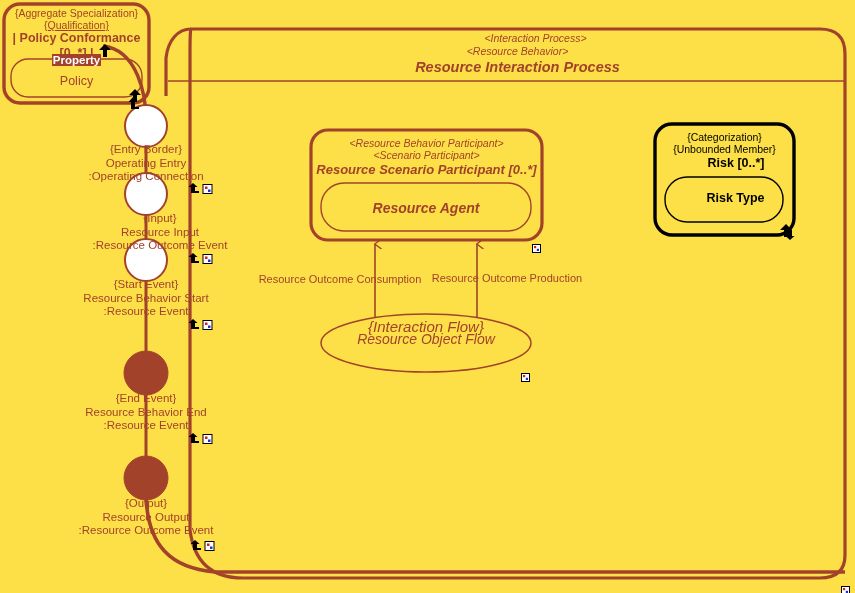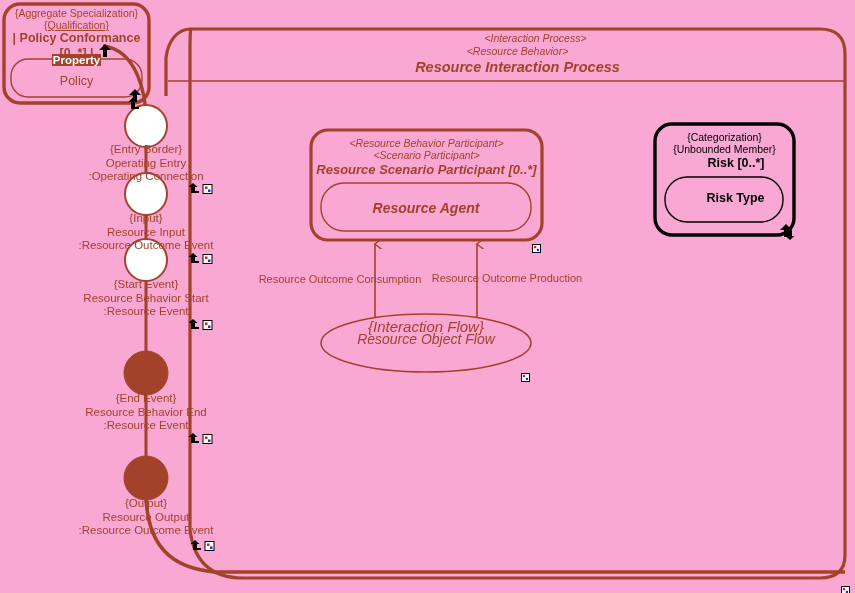--- a/index.html
+++ b/index.html
@@ -7,21 +7,21 @@
     padding: 0;
     background: #ffffff;
   }
   body {
     font-family: "Liberation Sans", sans-serif;
   }
   #canvas {
     position: relative;
     width: 855px;
     height: 593px;
-    background: #f9a8d4;
+    background: #fde047;
     overflow: hidden;
   }
   svg.layer {
     position: absolute;
     left: 0;
     top: 0;
     width: 855px;
     height: 593px;
     pointer-events: none;
   }
@@ -151,21 +151,21 @@
 
   <div class="lbl edge-txt" style="left:255px; top:273px; width:170px;">Resource Outcome Consumption</div>
   <div class="lbl edge-txt" style="left:428px; top:272px; width:158px;">Resource Outcome Production</div>
 
   <div class="lbl node-txt" style="left:46px; top:143px; width:200px;">
     <div>{Entry Border}</div>
     <div>Operating Entry</div>
     <div>:Operating Connection</div>
   </div>
 
-  <div class="lbl node-txt" style="left:46px; top:212px; width:200px;">
+  <div class="lbl node-txt" style="left:60px; top:212px; width:200px;">
     <div>{Input}</div>
     <div>Resource Input</div>
     <div>:Resource Outcome Event</div>
   </div>
 
   <div class="lbl node-txt" style="left:46px; top:278px; width:200px;">
     <div>{Start Event}</div>
     <div>Resource Behavior Start</div>
     <div>:Resource Event</div>
   </div>

